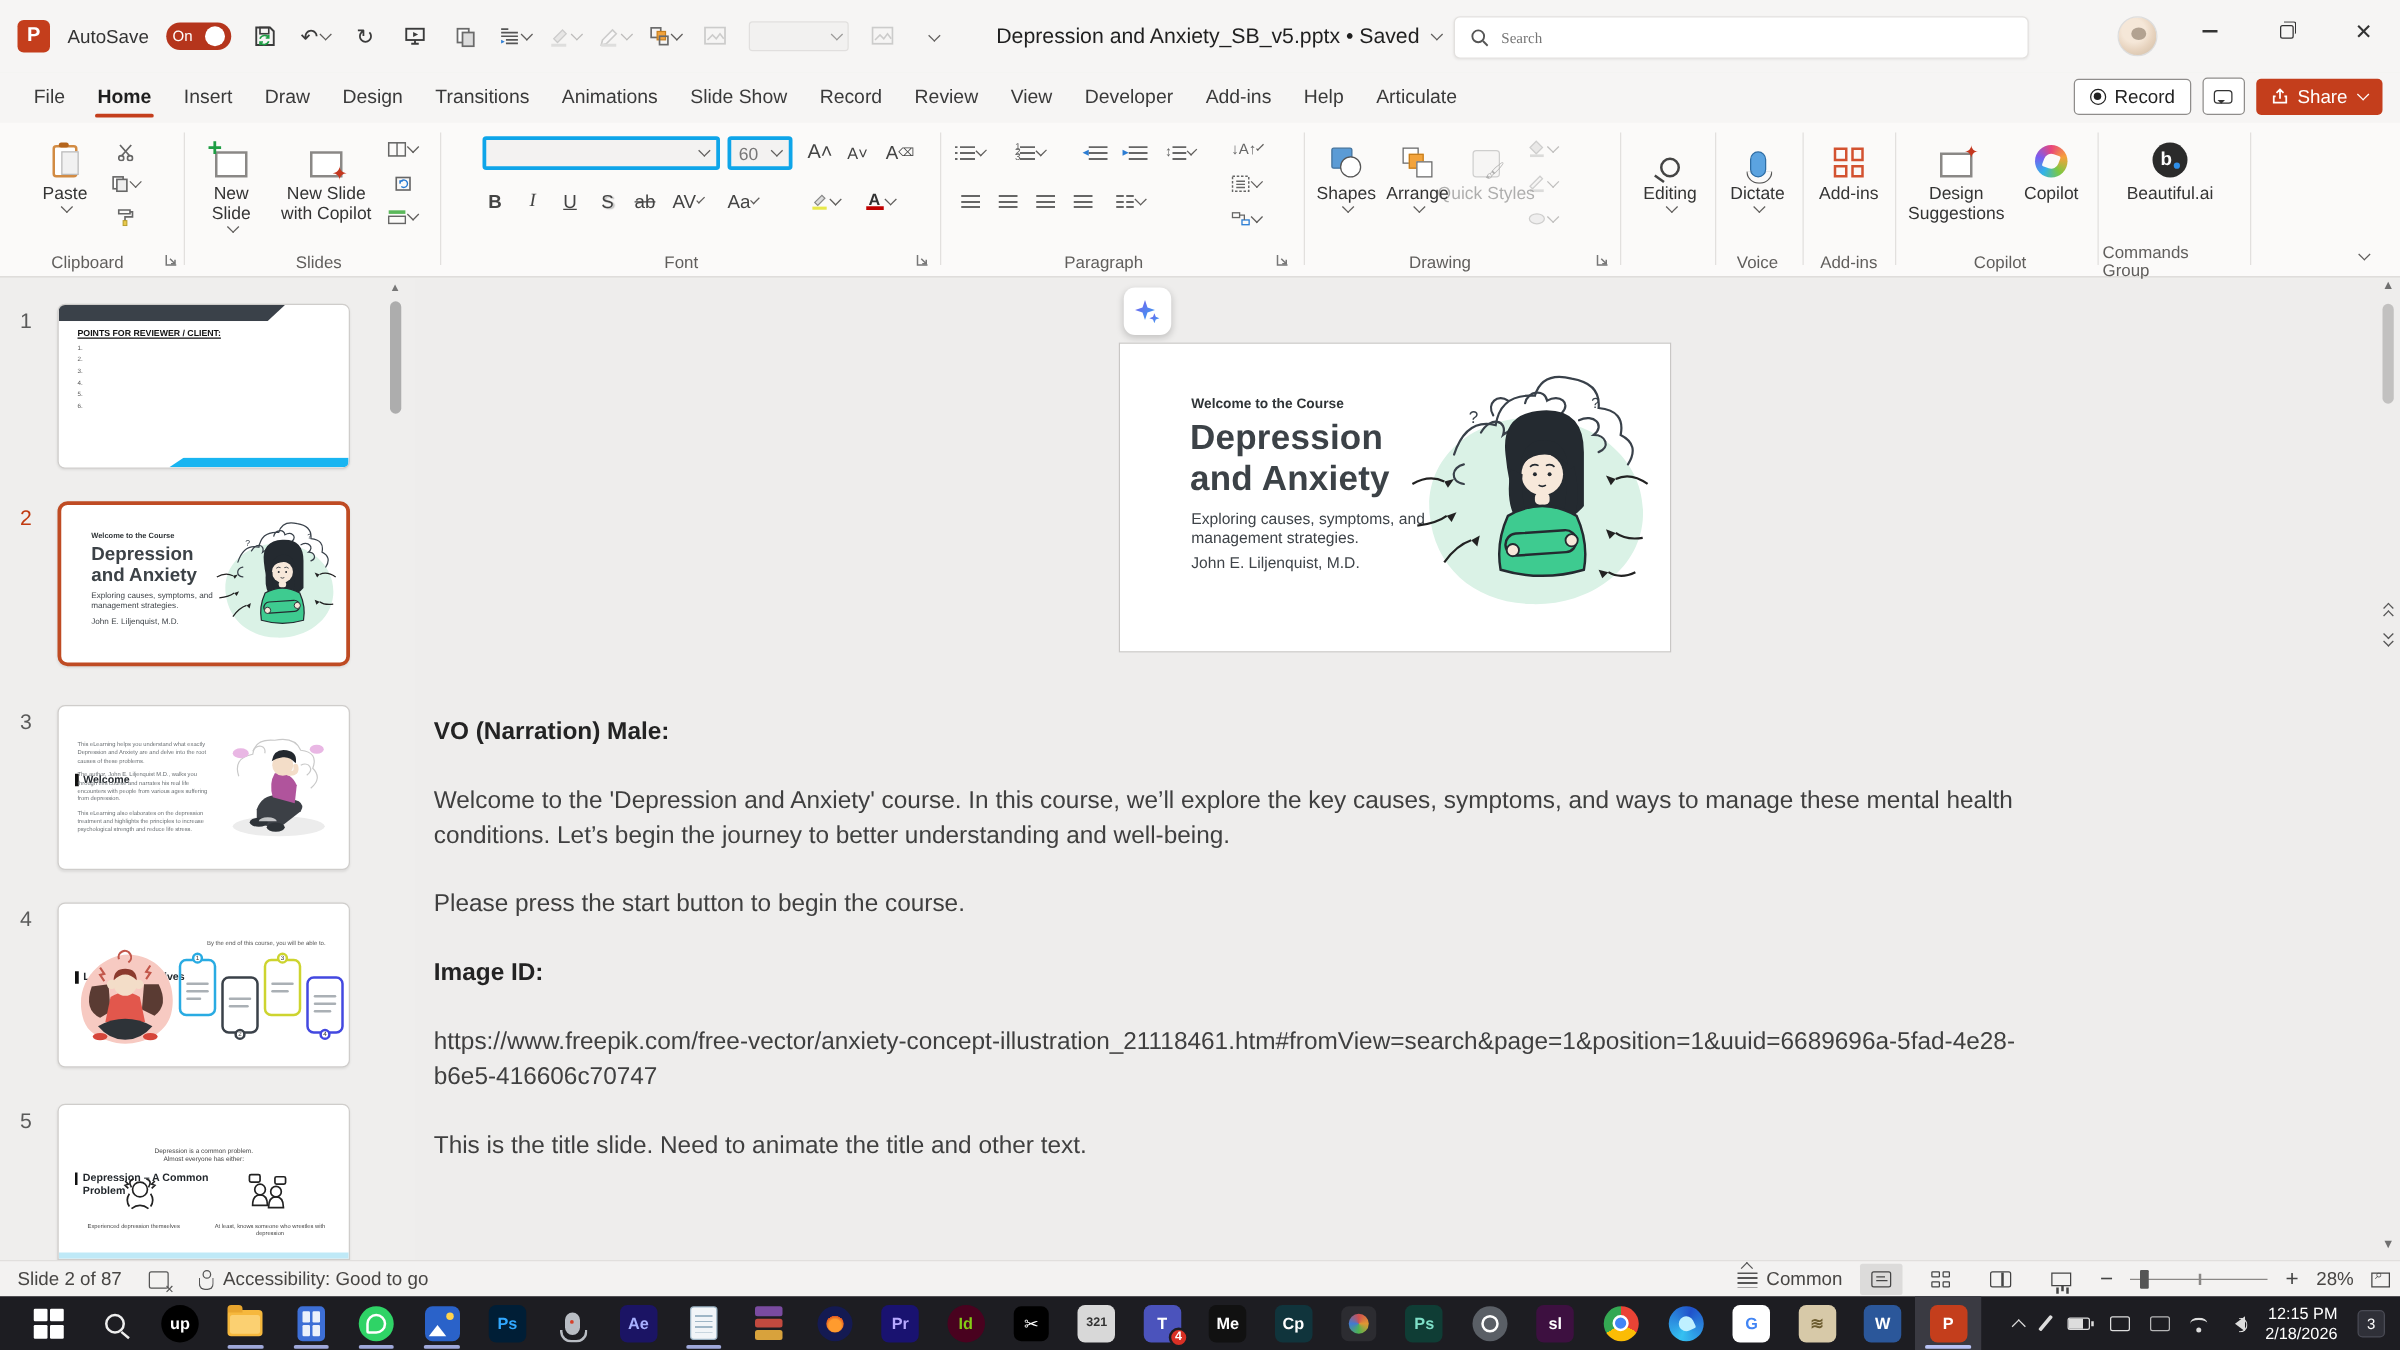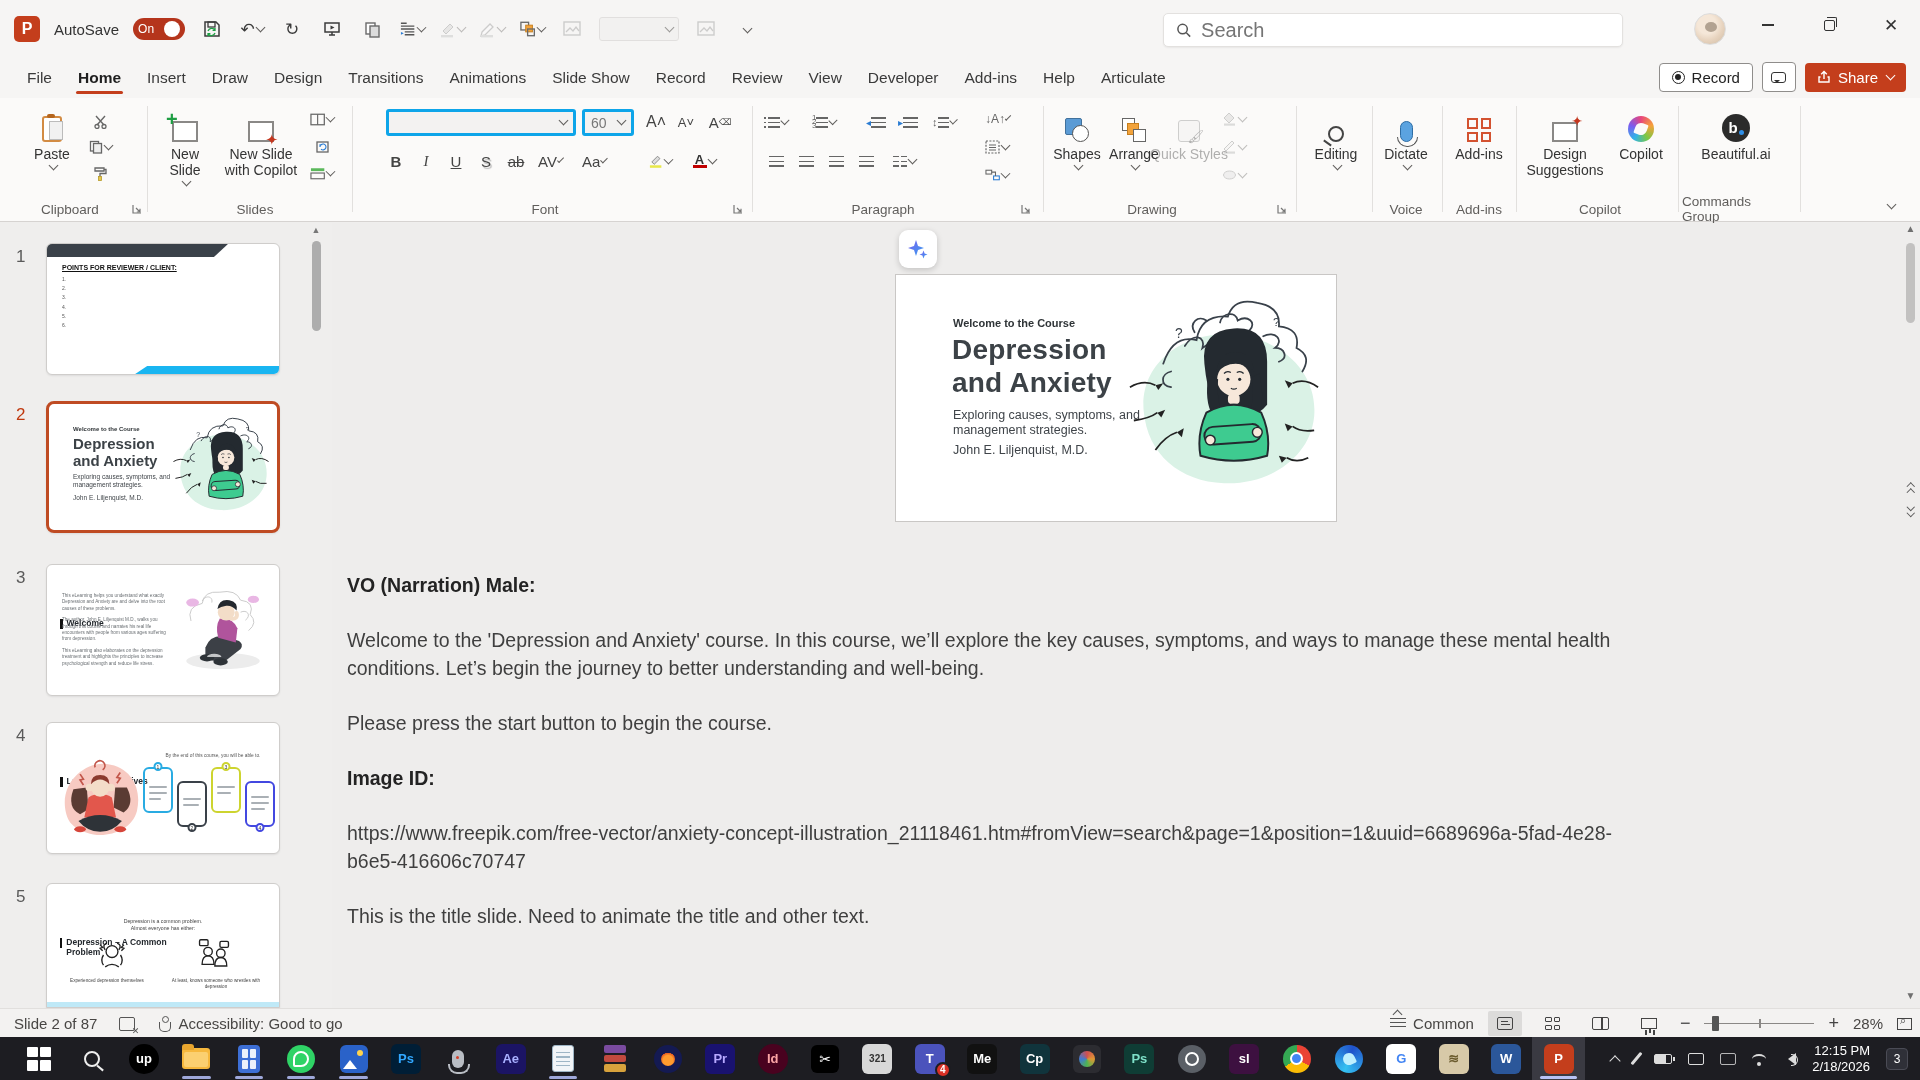--- a/index.html
+++ b/index.html
@@ -13,21 +13,21 @@
   .ppt-logo { width:26px; height:26px; border-radius:5px; background:#c43e1c; color:#fff; font-weight:bold; font-size:16px; display:flex; align-items:center; justify-content:center; }
   .autosave-lbl { font-size:15px; color:#333; }
   .toggle { width:52px; height:22px; border-radius:11px; background:#b5351c; color:#fff; font-size:12px; display:flex; align-items:center; padding:0 5px; gap:5px; cursor:pointer; }
   .toggle .knob { width:16px; height:16px; background:#fff; border-radius:50%; margin-left:auto; }
   .qat-btn { width:26px; height:26px; display:flex; align-items:center; justify-content:center; font-size:17px; color:#3b3b3b; border-radius:4px; }
   .qat-btn.dim { opacity:.38; }
   .chv { display:inline-block; width:7px; height:7px; border-right:1.5px solid #5f5d5b; border-bottom:1.5px solid #5f5d5b; transform:rotate(45deg); margin-left:2px; margin-top:-4px; }
   .qat-combo { width:80px; height:24px; border:1px solid #d4d2d0; border-radius:3px; background:#f1f0ef; opacity:.6; display:flex; align-items:center; justify-content:flex-end; padding:0 5px; }
   .doc-title { position:absolute; left:797px; top:0; height:58px; display:flex; align-items:center; gap:8px; font-size:17px; color:#1f1f1f; }
   .search-box { position:absolute; left:1163px; top:13px; width:460px; height:34px; background:#fff; border:1px solid #e3e1df; border-radius:5px; display:flex; align-items:center; padding:0 12px; gap:10px; box-shadow:0 1px 2px rgba(0,0,0,.06); }
-  .search-box input { border:none; outline:none; font-size:20px; color:#404040; width:100%; background:transparent; font-family:Liberation Sans, sans-serif; }
+  .search-box input { border:none; outline:none; font-size:12px; color:#404040; width:100%; background:transparent; font-family:Liberation Serif, serif; }
   .avatar { position:absolute; left:1694px; top:13px; width:32px; height:32px; border-radius:50%; background:radial-gradient(circle at 40% 35%, #f5e7d8 0 35%, #e7d3be 60%, #cdbaa2); border:1px solid #ddd; }
   .avatar::after { content:""; position:absolute; left:10px; top:8px; width:12px; height:10px; border-radius:50%; background:#7a6a58; opacity:.55; }
   .wbtn { position:absolute; top:0; width:46px; height:50px; display:flex; align-items:center; justify-content:center; color:#333; }
   .wbtn .minbar { width:12px; height:1.6px; background:#333; }
   .wbtn .restore { width:11px; height:11px; border:1.4px solid #333; border-radius:2px; position:relative; }
   .wbtn .restore::after { content:""; position:absolute; left:2px; top:-4px; width:9px; height:9px; border-top:1.4px solid #333; border-right:1.4px solid #333; border-radius:0 2px 0 0; }
   .wbtn .xchar { font-size:17px; }
 
   
   #menubar { position:absolute; top:58px; left:0; right:0; height:40px; background:#f6f5f4; display:flex; align-items:center; }
@@ -286,20 +286,24 @@
       <svg width="18" height="16" viewBox="0 0 18 16">
           <rect x="1" y="1" width="16" height="13" fill="none" stroke="#8a8a8a" stroke-width="1.4"></rect>
           <path d="M3,11 l4,-4 3,3 3,-4 3,4" fill="none" stroke="#8a8a8a" stroke-width="1.3"></path>
         </svg>
     </div>
     <div class="qat-btn">
         <span class="chv" style="margin-top:-1px"></span>
       </div>
   </div>
 
+  <div class="doc-title">
+    <span>Depression and Anxiety_SB_v5.pptx • Saved</span>
+      <span class="chv"></span>
+  </div>
 
   <div class="search-box">
     <svg width="16" height="16" viewBox="0 0 16 16">
         <circle cx="7" cy="7" r="5" fill="none" stroke="#555" stroke-width="1.6"></circle>
         <path d="M11,11 l4,4" stroke="#555" stroke-width="1.6"></path>
       </svg>
     <input placeholder="Search" style="">
   </div>
 
   <div class="avatar"></div>
@@ -1036,21 +1040,21 @@
           <b style="background:#d8a23c;"></b>
         </span>
       </div>
     <div class="slot">
         <span class="aimp-ic"></span>
       </div>
     <div class="slot">
         <span class="ticon" style="background:#191270;color:#b7a9ff;">Pr</span>
       </div>
     <div class="slot">
-        <span class="ticon" style="background:#49021f;color:#fca5a5;border-radius:15px;">Id</span>
+        <span class="ticon" style="background:#49021f;color:#84cc16;border-radius:15px;">Id</span>
       </div>
     <div class="slot">
         <span class="capcut-ic">✂</span>
       </div>
     <div class="slot">
         <span class="ticon" style="background:#d8d8d8;color:#333;font-size:10px;">321</span>
       </div>
     <div class="slot">
         <span class="teams-wrap">
           <span class="ticon" style="background:#4b53bc;color:#fff;">T</span>

